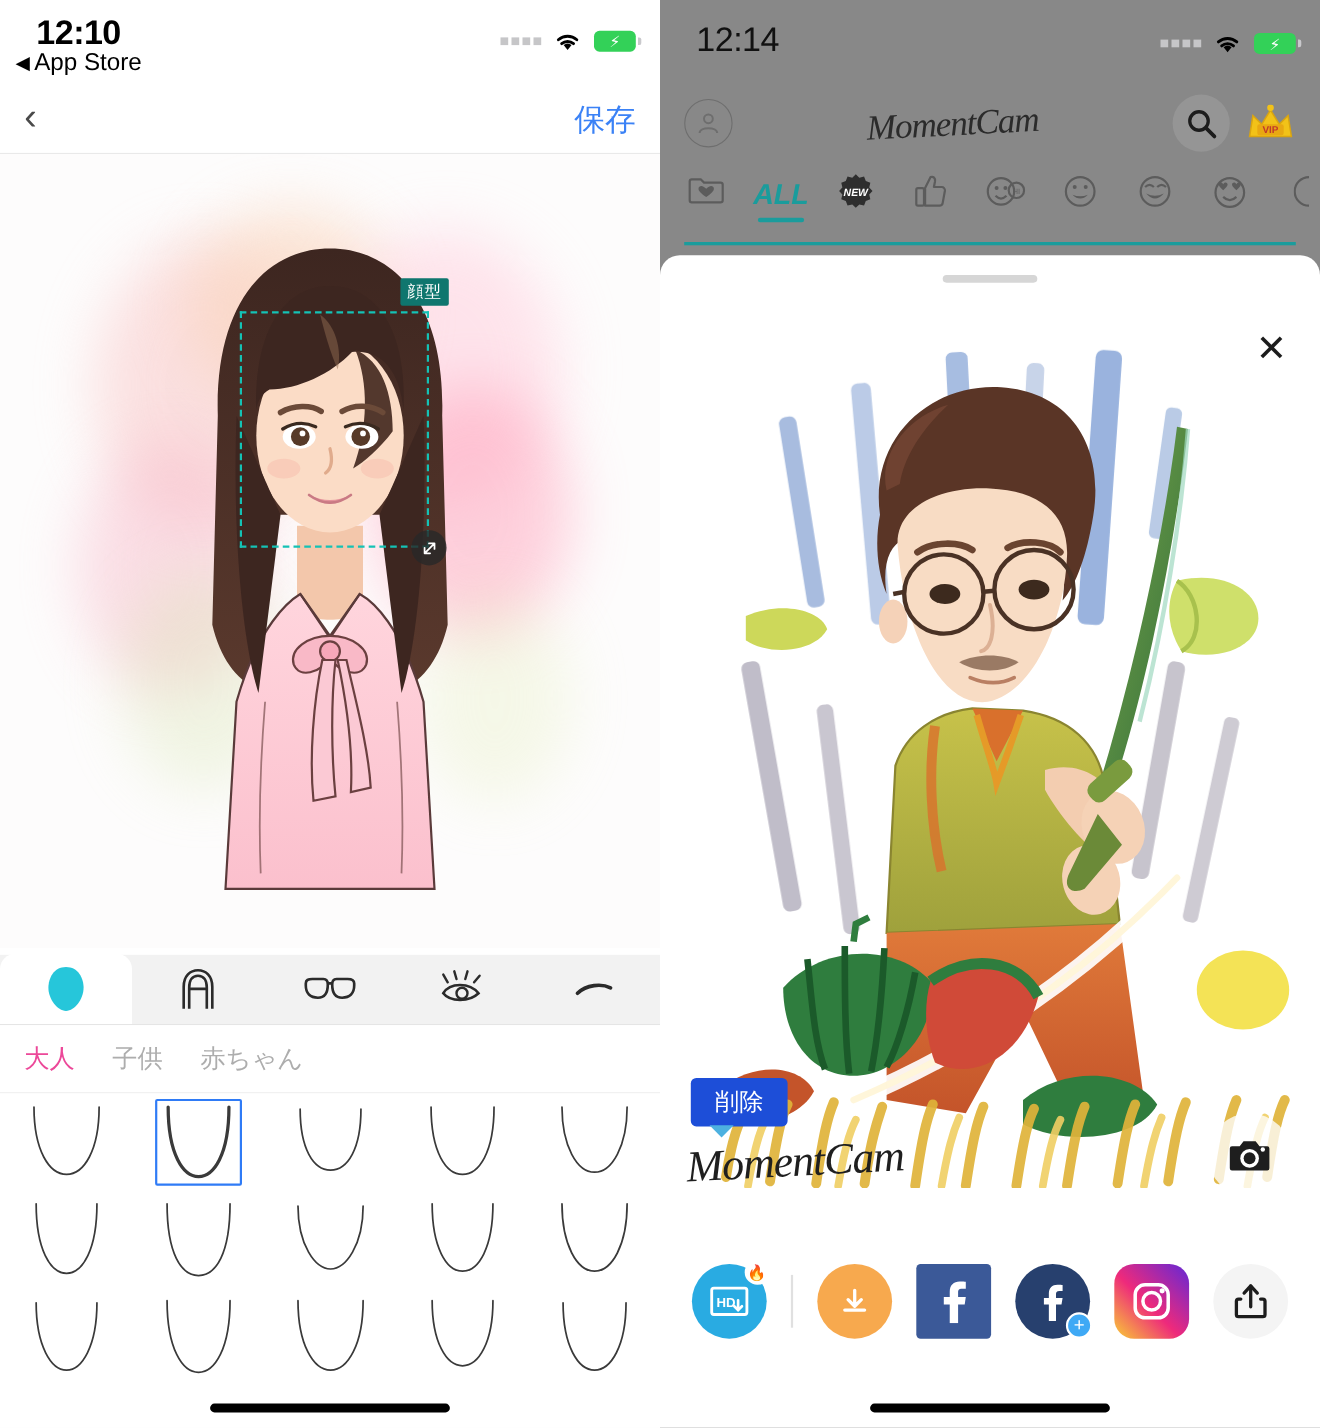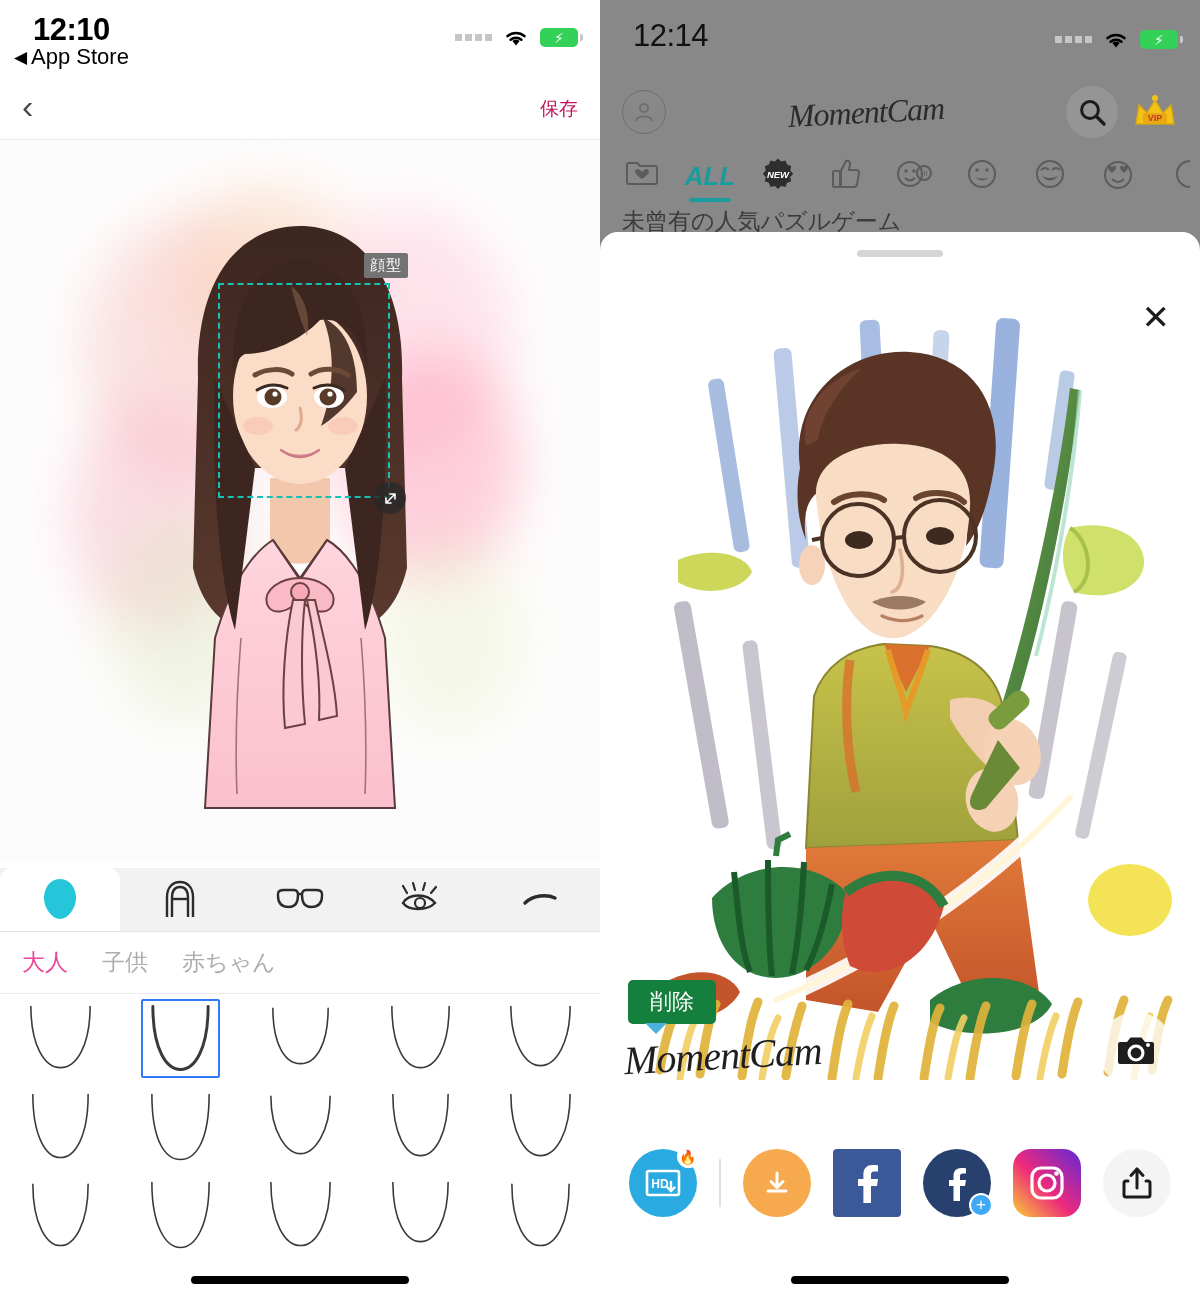--- a/index.html
+++ b/index.html
@@ -51,41 +51,41 @@
   .navbar {
     height: 62px; display: flex; align-items: center;
     justify-content: space-between; padding: 0 22px;
     background: #fff; border-bottom: 1px solid #e9e9e9;
     position: relative;
   }
   .nav-back { font-size: 34px; color: #4a4a4a; font-weight: 300; line-height: 1;
               padding-bottom: 5px; cursor: pointer; }
   .nav-title { position: absolute; left: 0; right: 0; text-align: center;
                font-size: 27px; font-weight: bold; color: #111; }
-  .nav-save { font-size: 19px; color: #be185d; position: relative; z-index: 2; cursor: pointer; }
+  .nav-save { font-size: 28px; color: #3b82f6; position: relative; z-index: 2; cursor: pointer; }
 
   .canvas {
     position: relative; height: 722px; width: 600px;
     background: #fdfcfc; overflow: hidden;
   }
   
   .wc { position: absolute; border-radius: 50%; filter: blur(26px); }
   .avatar-wrap {
     position: absolute; left: 50%; transform: translateX(-50%);
     top: 28px; width: 410px; height: 660px;
   }
 
   .sel-box {
     position: absolute; left: 218px; top: 143px;
     width: 172px; height: 215px;
     border: 2px dashed #14c2b5; z-index: 40;
   }
   .sel-label {
     position: absolute; right: -20px; top: -32px;
-    background: #737373; color: #fff; font-size: 15px;
+    background: #0f766e; color: #fff; font-size: 15px;
     padding: 3px 6px; border-radius: 2px; letter-spacing: 1px;
     white-space: nowrap;
   }
   .sel-handle {
     position: absolute; right: -18px; bottom: -18px;
     width: 32px; height: 32px; border-radius: 50%;
     background: rgba(40,40,40,0.82);
     display: flex; align-items: center; justify-content: center;
   }
   .sel-handle svg { width: 17px; height: 17px; }
@@ -200,21 +200,21 @@
     position: absolute; right: 30px; top: 68px;
     font-size: 34px; color: #1c1c1c; cursor: pointer; line-height: 1;
     font-weight: 300;
   }
   .art-wrap {
     position: absolute; left: 0; top: 68px; width: 600px; height: 780px;
     overflow: hidden;
   }
   .del-badge {
     position: absolute; left: 28px; top: 748px; z-index: 35;
-    background: #15803d; color: #fff; font-size: 22px;
+    background: #1d4ed8; color: #fff; font-size: 22px;
     padding: 7px 22px; border-radius: 5px;
   }
   .del-badge::after {
     content: ""; position: absolute; left: 17px; bottom: -10px;
     border-left: 11px solid transparent; border-right: 11px solid transparent;
     border-top: 11px solid #4db1e0;
   }
   .wm {
     position: absolute; left: 24px; top: 800px; z-index: 35;
     font-family: "Liberation Serif", serif; font-style: italic;
@@ -628,21 +628,20 @@
               <path d="M11 21 q6 6 12 0" stroke="#5c5c5c" stroke-width="2" fill="none"></path>
             </svg></span>
         </div>
         <div class="cat">
           <span><svg width="20" height="32" viewBox="0 0 20 32">
               <path d="M14 3 A13 13 0 0014 29" stroke="#5c5c5c" stroke-width="2" fill="none"></path>
             </svg></span>
         </div>
       </div>
 
-    <div class="r-subtext">未曾有の人気パズルゲーム</div>
     <div class="r-rule"></div>
 
     <div class="sheet">
       <div class="sheet-handle"></div>
       <div class="sheet-close">✕</div>
 
       <div class="art-wrap">
         <svg viewBox="0 0 600 780" width="600" height="780">
           <defs>
             <linearGradient id="swordG" x1="0" y1="0" x2="1" y2="1">

